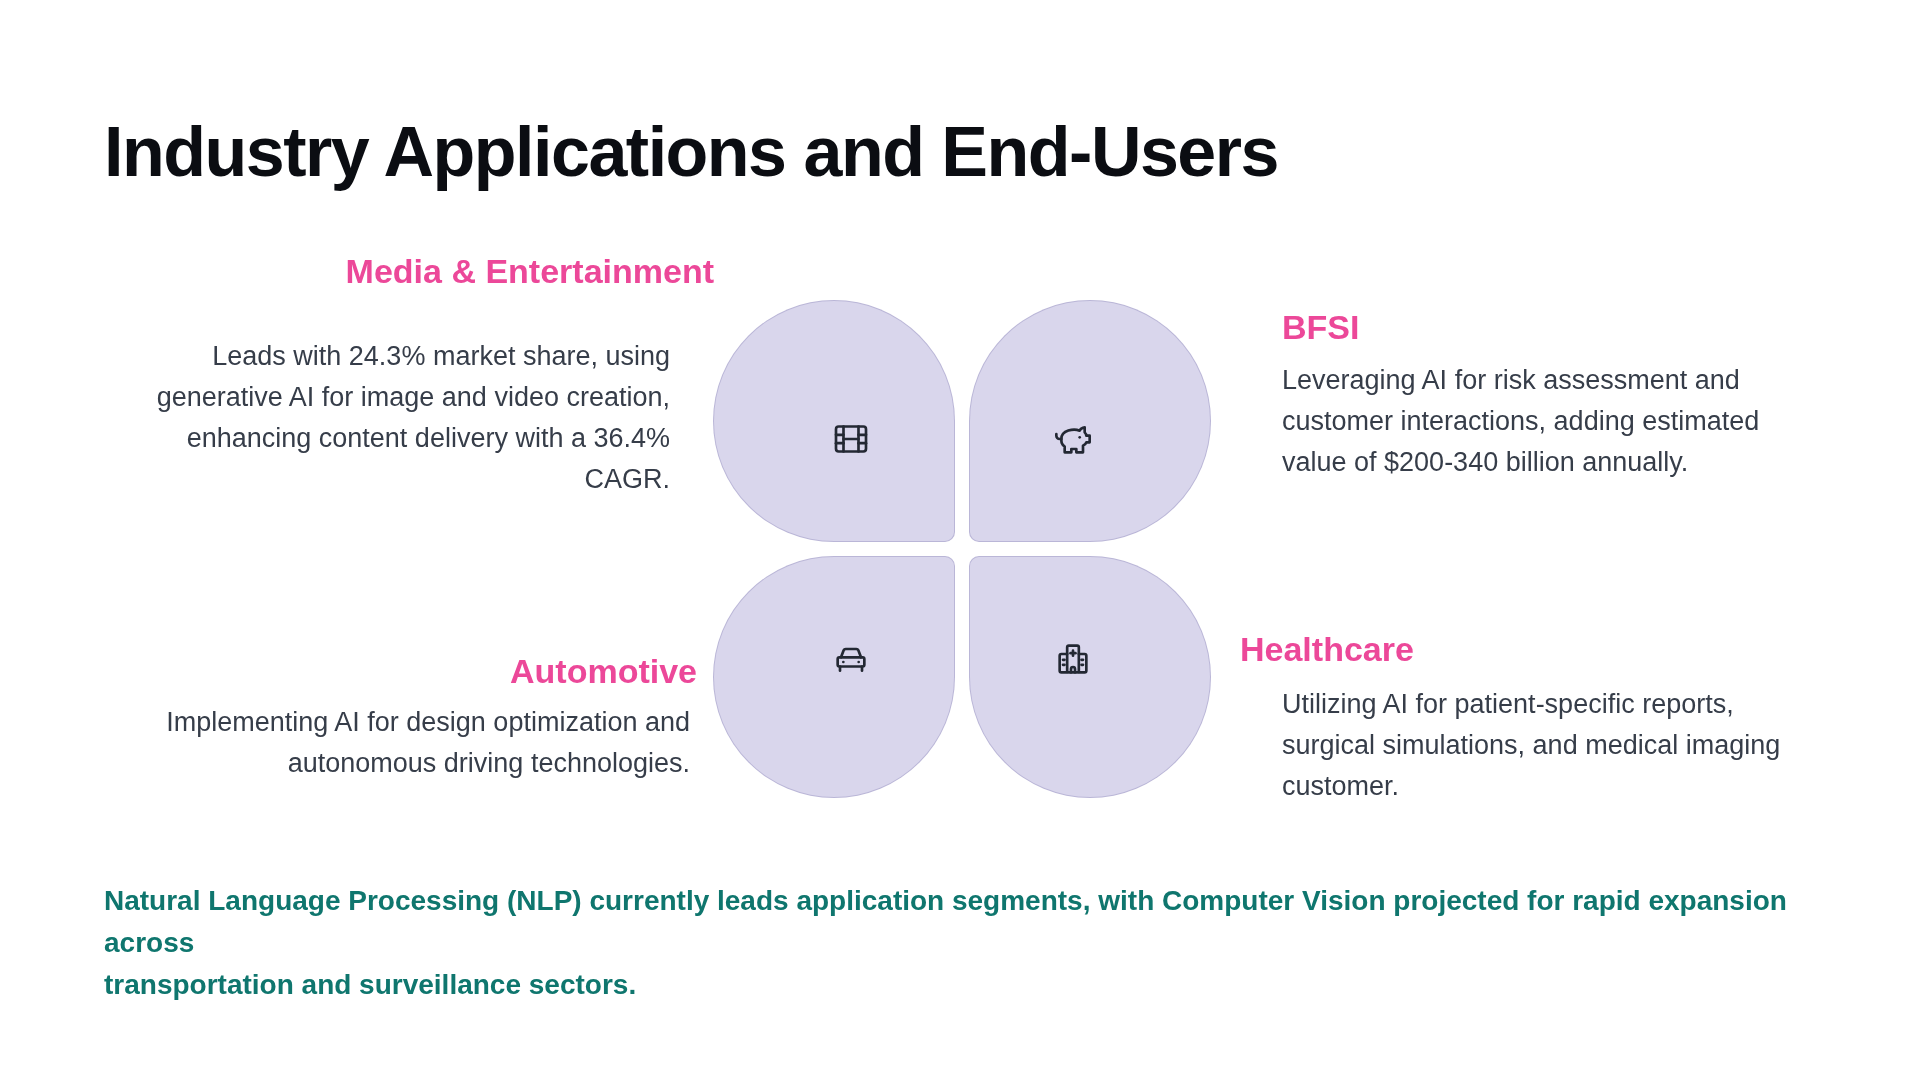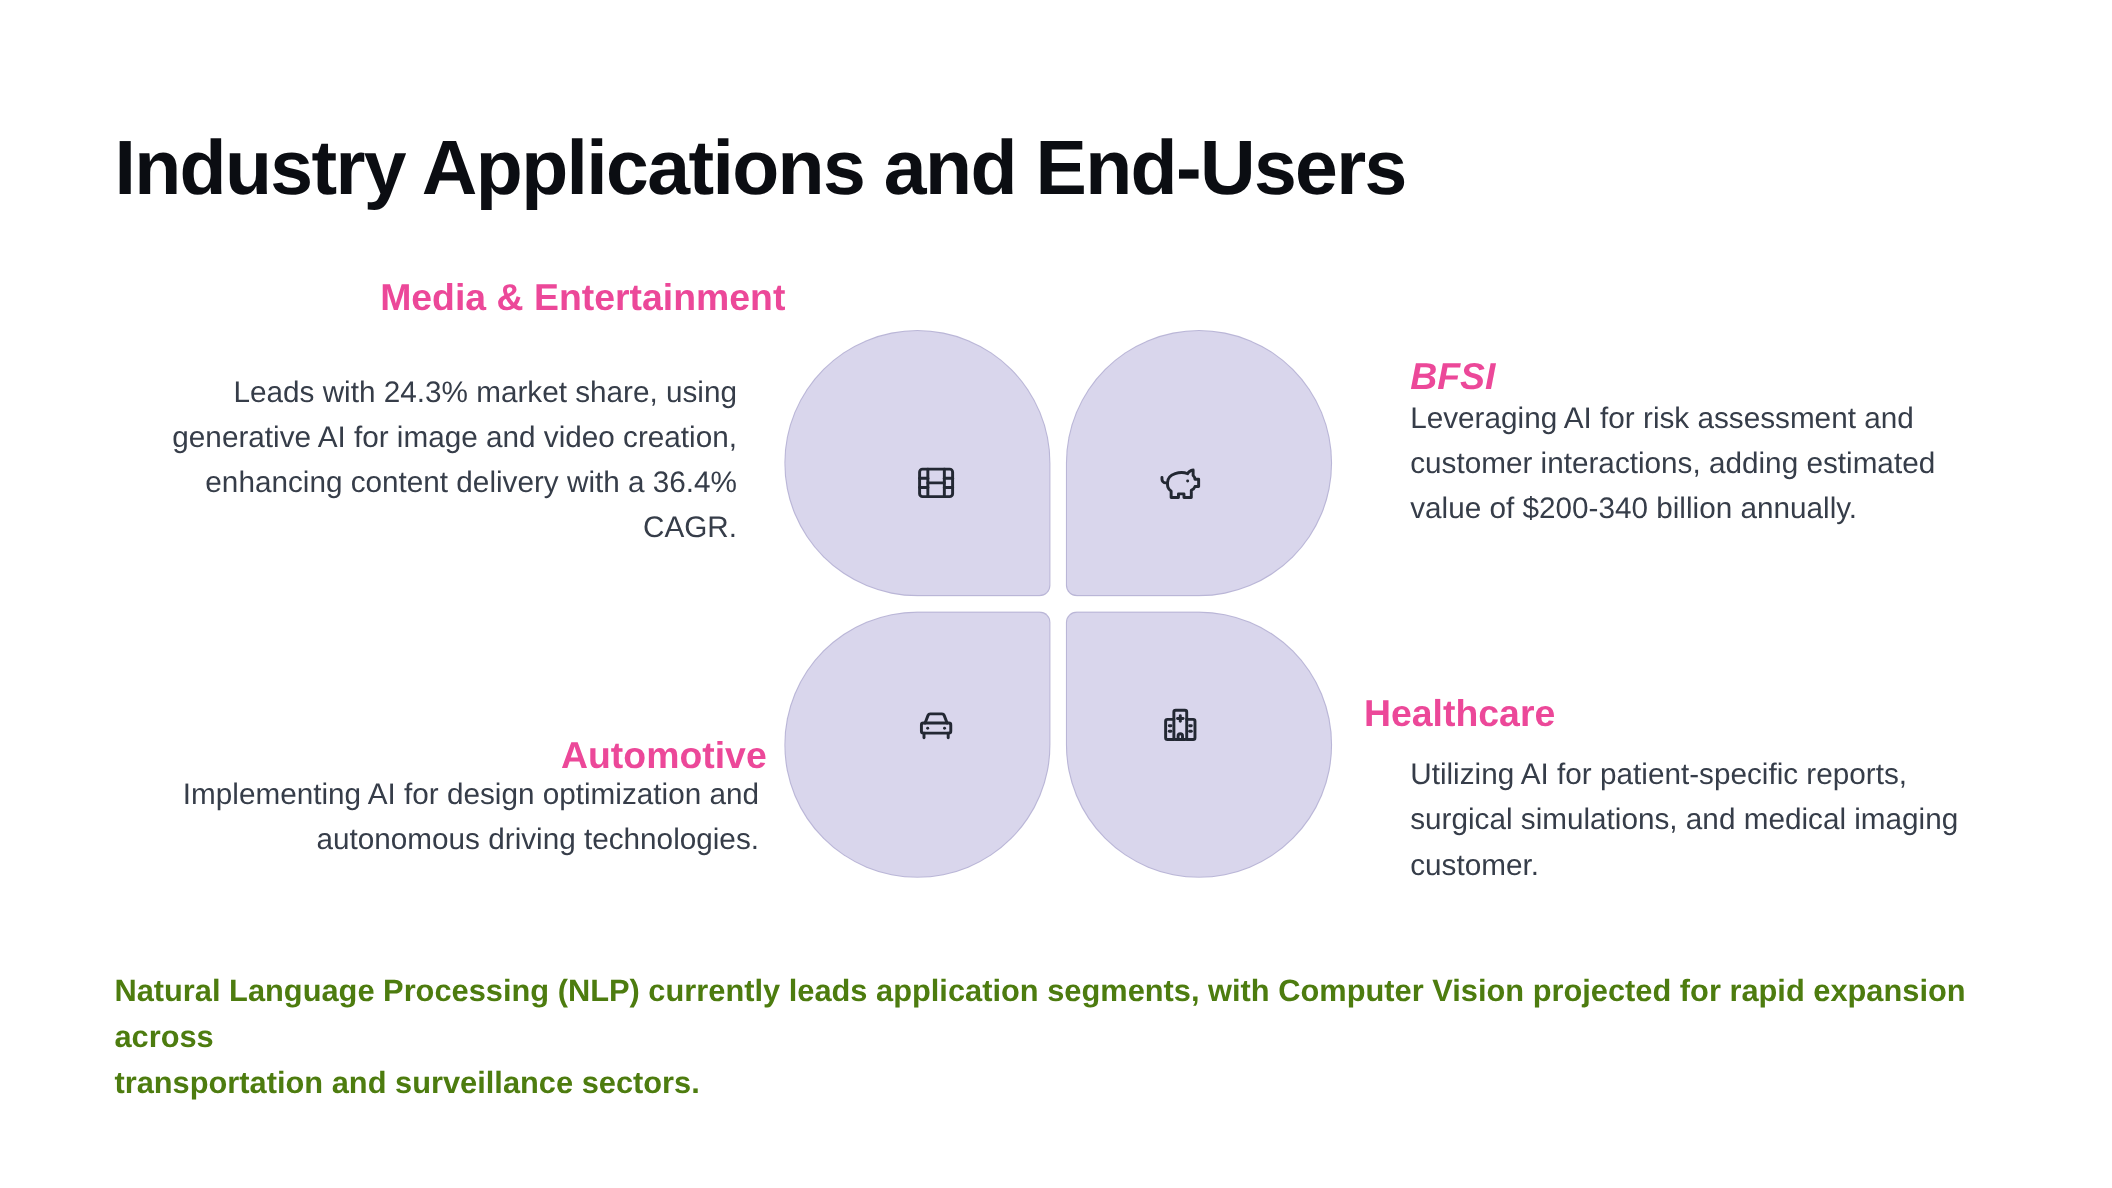--- a/index.html
+++ b/index.html
@@ -78,36 +78,36 @@
     stroke: #232833;
     stroke-width: 1.6;
     fill: none;
     stroke-linecap: round;
     stroke-linejoin: round;
   }
 
   
   .media-title      { right: 1206px; top: 252px; }
   .media-desc       { right: 1250px; top: 336px; width: 545px; }
-  .bfsi-title       { left: 1282px; top: 324px; font-style: italic; }
+  .bfsi-title       { left: 1282px; top: 308px; }
   .bfsi-desc        { left: 1282px; top: 360px; width: 520px; }
-  .automotive-title { right: 1223px; top: 668px; }
+  .automotive-title { right: 1223px; top: 652px; }
   .automotive-desc  { right: 1230px; top: 702px; width: 585px; }
   .healthcare-title { left: 1240px; top: 630px; }
   .healthcare-desc  { left: 1282px; top: 684px; width: 535px; }
 
   .footnote {
     position: absolute;
     left: 104px;
     top: 880px;
     width: 1780px;
     font-size: 28px;
     font-weight: 700;
     line-height: 42px;
-    color: #4d7c0f;
+    color: #0f766e;
   }
 </style>
 </head>
 <body>
 
 <div class="stage">
 
   <h1 class="slide-title">Industry Applications and End-Users</h1>
 
   <div class="section-title media-title align-right">Media &amp; Entertainment</div>

